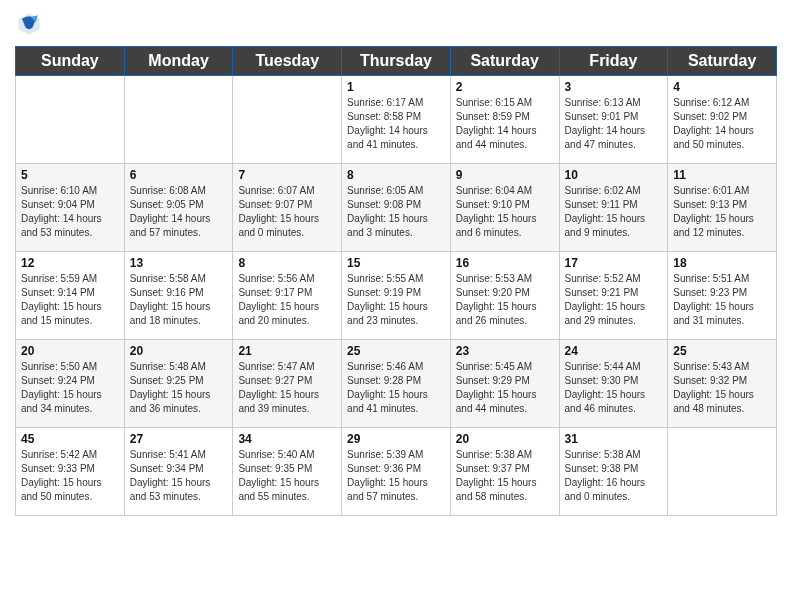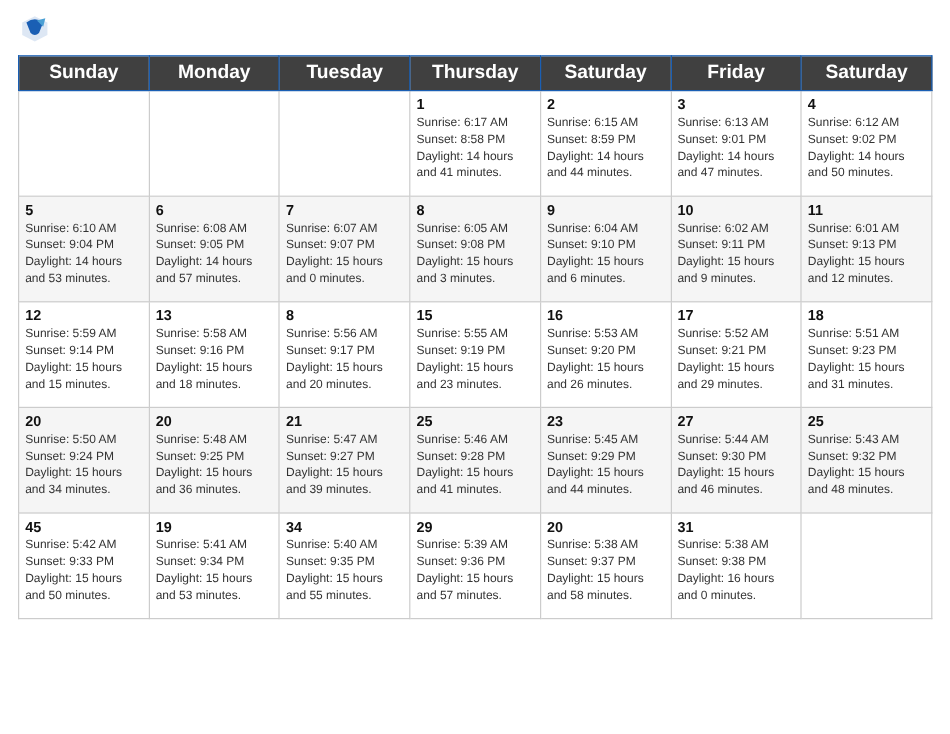--- a/index.html
+++ b/index.html
@@ -222,35 +222,35 @@
         </td>
         <td>
           <div class="day-number">25</div>
           <div class="day-detail">Sunrise: 5:46 AM<br>Sunset: 9:28 PM<br>Daylight: 15 hours and 41 minutes.</div>
         </td>
         <td>
           <div class="day-number">23</div>
           <div class="day-detail">Sunrise: 5:45 AM<br>Sunset: 9:29 PM<br>Daylight: 15 hours and 44 minutes.</div>
         </td>
         <td>
-          <div class="day-number">27</div>
+          <div class="day-number">24</div>
           <div class="day-detail">Sunrise: 5:44 AM<br>Sunset: 9:30 PM<br>Daylight: 15 hours and 46 minutes.</div>
         </td>
         <td>
           <div class="day-number">25</div>
           <div class="day-detail">Sunrise: 5:43 AM<br>Sunset: 9:32 PM<br>Daylight: 15 hours and 48 minutes.</div>
         </td>
       </tr>
       <tr>
         <td>
           <div class="day-number">45</div>
           <div class="day-detail">Sunrise: 5:42 AM<br>Sunset: 9:33 PM<br>Daylight: 15 hours and 50 minutes.</div>
         </td>
         <td>
-          <div class="day-number">19</div>
+          <div class="day-number">27</div>
           <div class="day-detail">Sunrise: 5:41 AM<br>Sunset: 9:34 PM<br>Daylight: 15 hours and 53 minutes.</div>
         </td>
         <td>
           <div class="day-number">34</div>
           <div class="day-detail">Sunrise: 5:40 AM<br>Sunset: 9:35 PM<br>Daylight: 15 hours and 55 minutes.</div>
         </td>
         <td>
           <div class="day-number">29</div>
           <div class="day-detail">Sunrise: 5:39 AM<br>Sunset: 9:36 PM<br>Daylight: 15 hours and 57 minutes.</div>
         </td>

